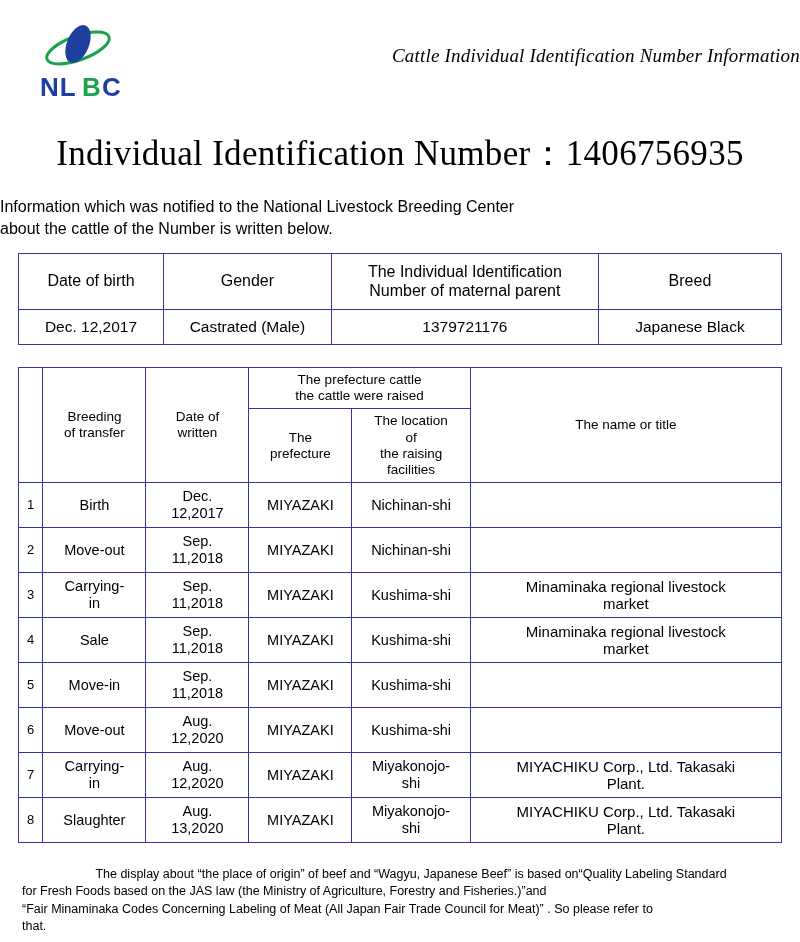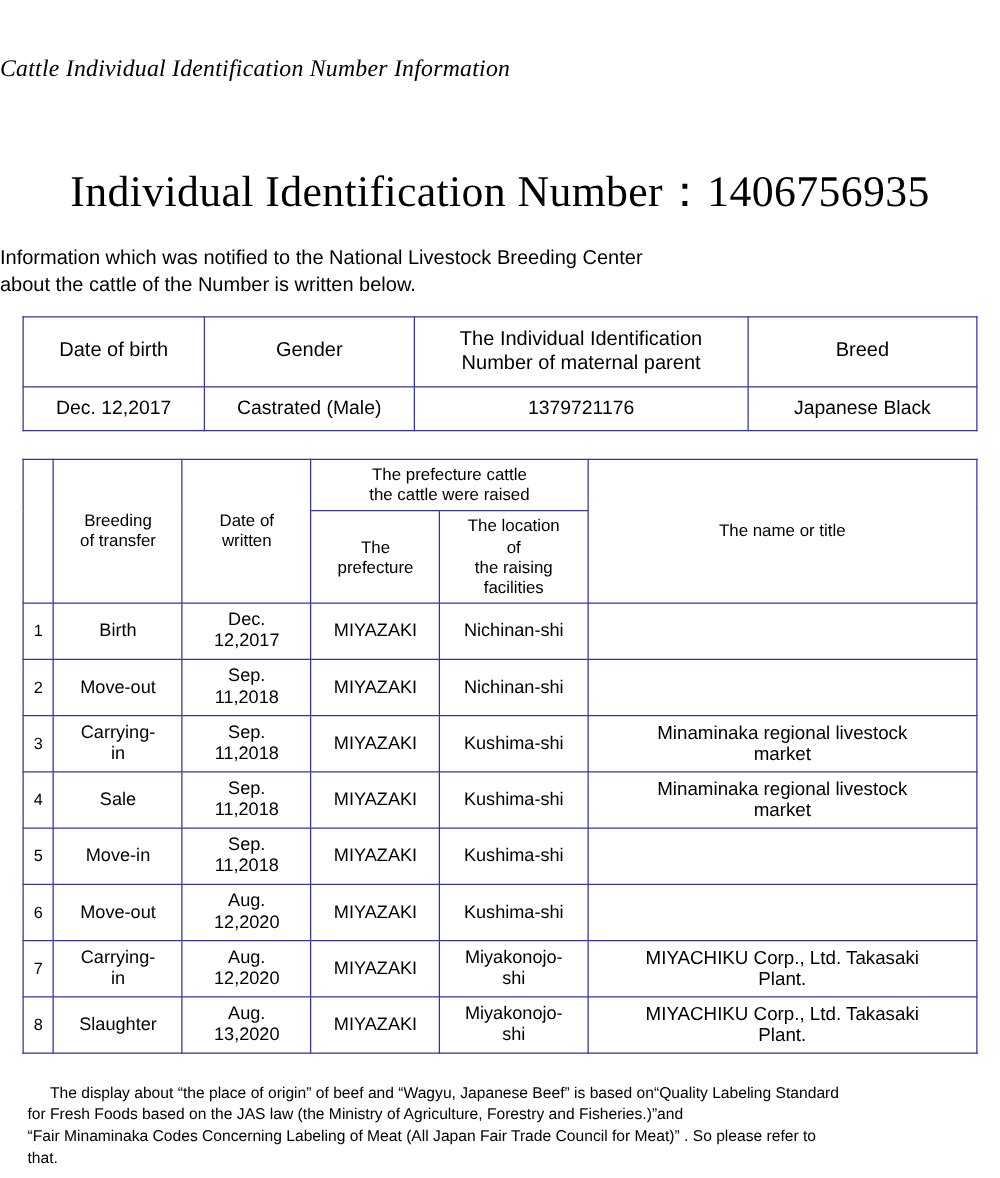--- a/index.html
+++ b/index.html
@@ -33,21 +33,21 @@
     top: 14px;
     width: 110px;
     height: 92px;
   }
   .logo svg { display: block; }
   .header-title {
     position: absolute;
     left: 0;
     right: 0;
     top: 45px;
-    text-align: left;
+    text-align: right;
     font-family: "Liberation Serif", serif;
     font-style: italic;
     font-size: 19px;
     letter-spacing: 0.2px;
   }
 
   
   .main-title {
     text-align: center;
     font-family: "Liberation Serif", serif;
@@ -128,28 +128,39 @@
     font-size: 14px;
     text-decoration: underline;
   }
   .footer-body {
     font-size: 12.5px;
     line-height: 1.38;
     margin-top: 7px;
     padding-left: 4px;
   }
   .footer-body p { margin: 0; }
-  .footer-body p.indent { text-indent: 18px; }
+  .footer-body p.indent { text-indent: 18px; text-align: center; }
 </style>
 </head>
 <body>
 
 <div class="page">
 
   <div class="header">
+    <div class="logo">
+      <svg width="110" height="92" viewBox="0 0 110 92" xmlns="http://www.w3.org/2000/svg">
+        <g>
+          <ellipse cx="48" cy="34" rx="33" ry="12" transform="rotate(-20 48 34)" fill="none" stroke="#1aa34a" stroke-width="3"></ellipse>
+          <ellipse cx="48" cy="30" rx="11" ry="20" transform="rotate(22 48 30)" fill="#1d3fa0"></ellipse>
+        </g>
+        <text x="10" y="82" font-family="Liberation Sans, sans-serif" font-size="26" font-weight="bold" fill="#1d3fa0" letter-spacing="1">NL</text>
+        <text x="52" y="82" font-family="Liberation Sans, sans-serif" font-size="26" font-weight="bold" fill="#1aa34a" letter-spacing="1">B</text>
+        <text x="72" y="82" font-family="Liberation Sans, sans-serif" font-size="26" font-weight="bold" fill="#1d3fa0" letter-spacing="1">C</text>
+      </svg>
+    </div>
     <div class="header-title">Cattle Individual Identification Number Information</div>
   </div>
 
   <div class="main-title">
     <span>Individual Identification Number：</span><span>1406756935</span>
   </div>
 
   <div class="subtitle">
     <div>Information  which was notified to the National Livestock Breeding Center</div>
     <div>about the cattle of the Number is written below.</div>

